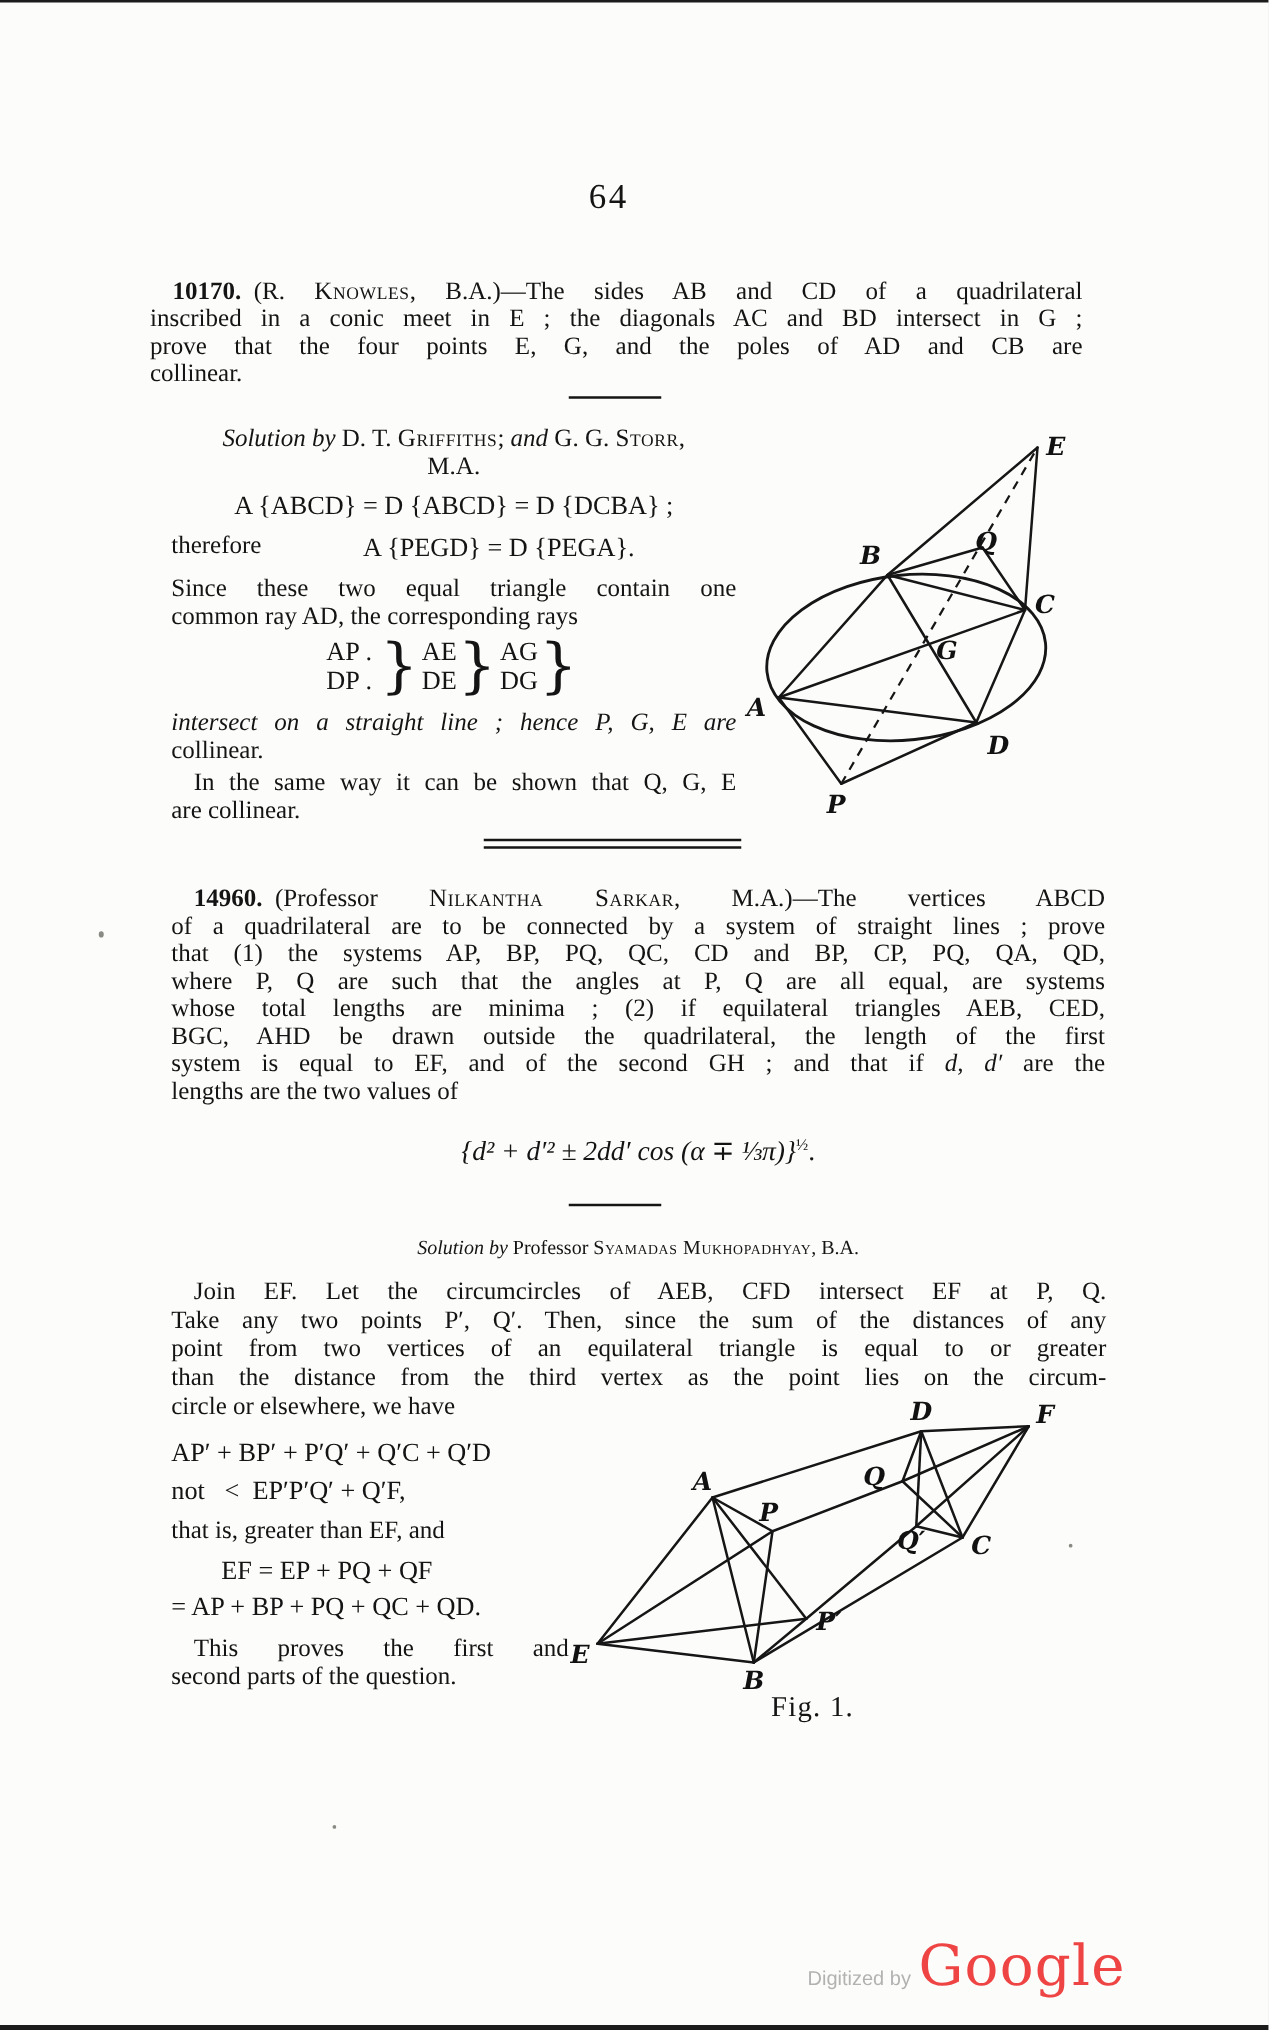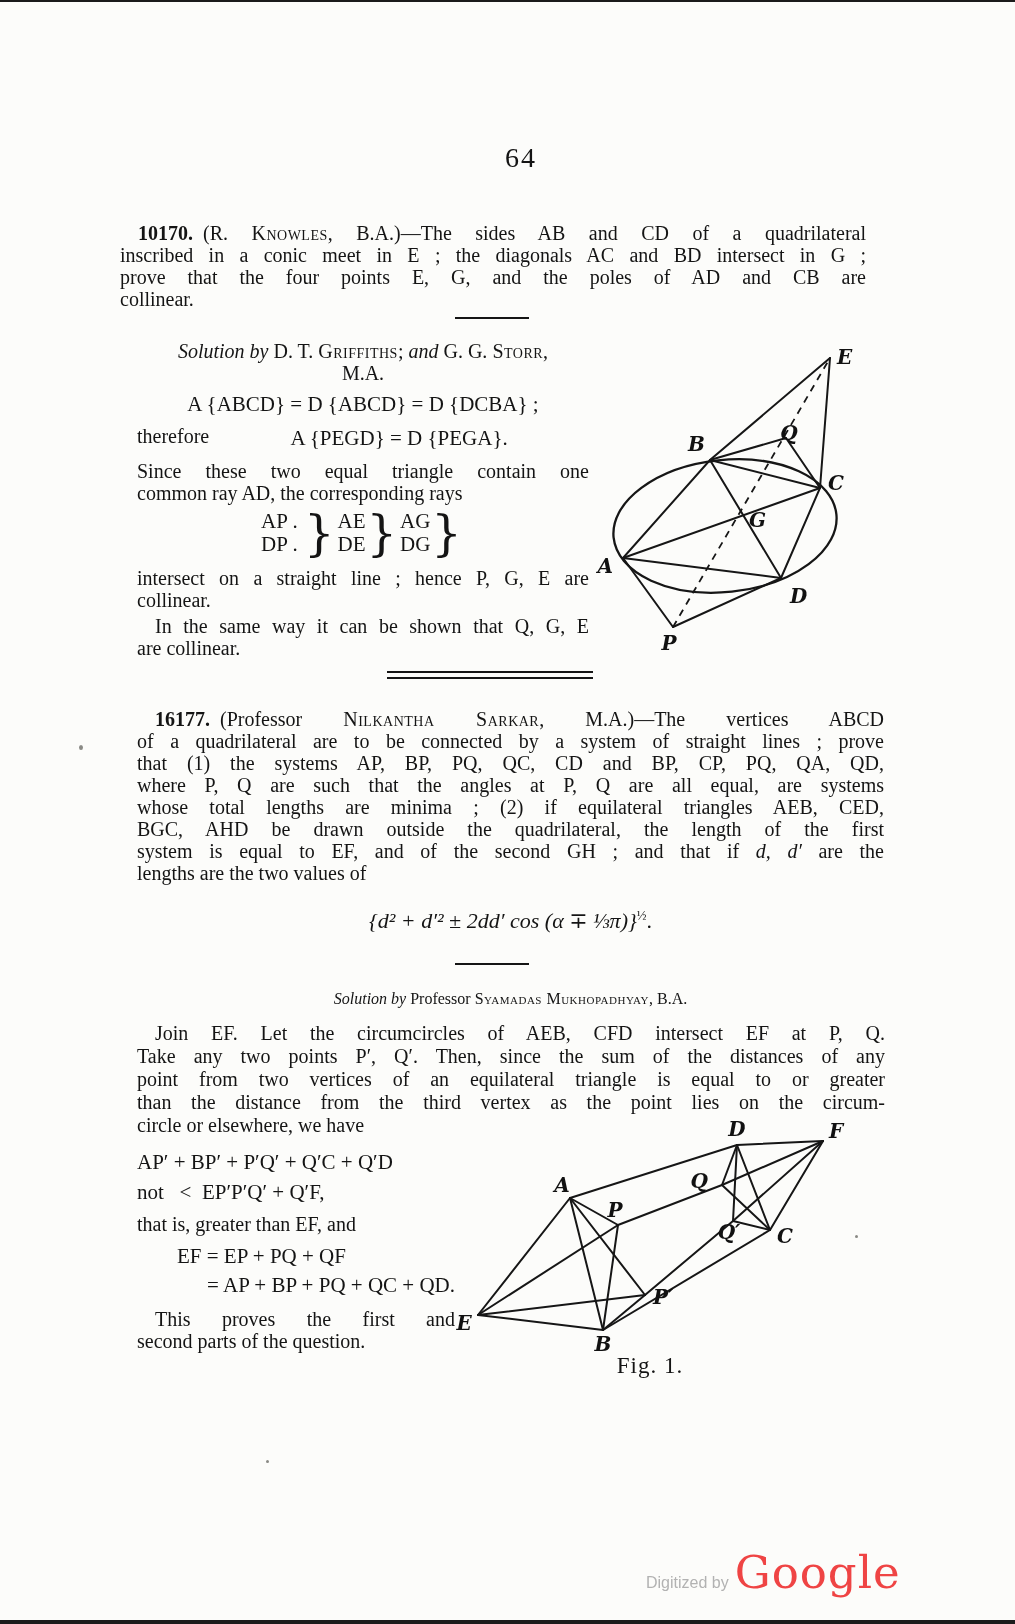--- a/index.html
+++ b/index.html
@@ -4,21 +4,21 @@
 <style>
   html,body{margin:0;padding:0;background:#e8e8e4;}
   .page{
     position:relative;width:1015px;height:1624px;margin:0 auto;
     background:#fcfcfa;overflow:hidden;color:#141414;
     font-family:"Liberation Serif","DejaVu Serif",serif;
   }
   .edge{position:absolute;left:0;right:0;background:#1b1b1b;}
   .edge-top{top:0;height:2px;}
   .edge-bottom{bottom:0;height:4px;}
-  .pagenum{position:absolute;top:142px;left:437px;width:100px;text-align:right;
+  .pagenum{position:absolute;top:142px;left:437px;width:100px;text-align:center;
     font-size:28px;letter-spacing:2px;}
   .para{position:absolute;font-size:20px;line-height:22px;}
   .line{display:block;}
   .j{text-align:justify;text-align-last:justify;}
   .l{text-align:left;}
   .ctr{text-align:center;}
   .fl{text-indent:18px;}
   .pnum{font-weight:bold;margin-right:10px;}
   .sc{font-variant:small-caps;letter-spacing:.5px;}
   .it{font-style:italic;}
@@ -84,21 +84,21 @@
     <div class="line j" style="margin-top:9px;">Since these two equal triangle contain one</div>
     <div class="line l">common ray AD, the corresponding rays</div>
     <div class="rays">
       <div class="rcol"><span>AP . </span><span>DP . </span></div>
       <span class="bigbrace">}</span>
       <div class="rcol"><span>AE</span><span>DE</span></div>
       <span class="bigbrace">}</span>
       <div class="rcol"><span>AG</span><span>DG</span></div>
       <span class="bigbrace">}</span>
     </div>
-    <div class="line j" style="margin-top:10px;">intersect on a straight line ; hence P, G, E are</div>
+    <div class="line j" style="margin-top:10px;font-style:italic;">intersect on a straight line ; hence P, G, E are</div>
     <div class="line l">collinear.</div>
     <div class="line j fl" style="margin-top:4px;">In the same way it can be shown that Q, G, E</div>
     <div class="line l">are collinear.</div>
   </div>
 
   <svg class="svgfig" style="left:575px;top:330px;" width="320" height="332" viewBox="0 0 320 332">
     <g>
       <ellipse cx="150" cy="196" rx="112" ry="66" transform="rotate(-6 150 196)" class="figline" style="stroke-width:2.3"></ellipse>
       <polyline class="figline" points="48,228 135,130 255,28"></polyline>
       <polyline class="figline" points="206,248 245,158 255,28"></polyline>
@@ -118,21 +118,21 @@
     <text class="figlabel" x="253" y="160">C</text>
     <text class="figlabel" x="174" y="197">G</text>
     <text class="figlabel" x="38" y="243" text-anchor="end">A</text>
     <text class="figlabel" x="215" y="273">D</text>
     <text class="figlabel" x="94" y="320" text-anchor="middle">P</text>
   </svg>
 
   <div class="rule-dbl" style="top:671px;left:387px;width:206px;"></div>
 
   <div class="para" id="p2" style="left:137px;top:708px;width:747px;">
-    <div class="line j fl"><b class="pnum">16177.</b><span>(Professor </span><span class="sc">Nilkantha Sarkar</span><span>, M.A.)—The vertices ABCD</span></div>
+    <div class="line j fl"><b class="pnum">14960.</b><span>(Professor </span><span class="sc">Nilkantha Sarkar</span><span>, M.A.)—The vertices ABCD</span></div>
     <div class="line j">of a quadrilateral are to be connected by a system of straight lines ; prove</div>
     <div class="line j">that (1) the systems AP, BP, PQ, QC, CD and BP, CP, PQ, QA, QD,</div>
     <div class="line j">where P, Q are such that the angles at P, Q are all equal, are systems</div>
     <div class="line j">whose total lengths are minima ; (2) if equilateral triangles AEB, CED,</div>
     <div class="line j">BGC, AHD be drawn outside the quadrilateral, the length of the first</div>
     <div class="line j"><span>system is equal to EF, and of the second GH ; and that if </span><span class="it">d, d′</span><span> are the</span></div>
     <div class="line l">lengths are the two values of</div>
   </div>
 
   <div class="formula"><span class="it">{d² + d′² ± 2dd′ cos (α ∓ ⅓π)}</span><sup>½</sup><span>.</span></div>
@@ -147,21 +147,21 @@
     <div class="line j">point from two vertices of an equilateral triangle is equal to or greater</div>
     <div class="line j">than the distance from the third vertex as the point lies on the circum-</div>
     <div class="line l">circle or elsewhere, we have</div>
   </div>
 
   <div class="para" id="sol2col">
     <div class="line l eq">AP′ + BP′ + P′Q′ + Q′C + Q′D</div>
     <div class="line l eq" style="margin-top:6px;">not   &lt;  EP′P′Q′ + Q′F,</div>
     <div class="line l" style="margin-top:9px;">that is, greater than EF, and</div>
     <div class="line l eq" style="margin-top:9px;margin-left:40px;">EF = EP + PQ + QF</div>
-    <div class="line l eq" style="margin-top:5px;text-align:right;">= AP + BP + PQ + QC + QD.</div>
+    <div class="line l eq" style="margin-top:5px;">= AP + BP + PQ + QC + QD.</div>
     <div class="line j fl" style="margin-top:11px;">This proves the first and</div>
     <div class="line l">second parts of the question.</div>
   </div>
 
   <svg class="svgfig" style="left:450px;top:1118px;" width="430" height="250" viewBox="0 0 430 250">
     <g>
       <line class="figline" x1="28" y1="197" x2="120" y2="80"></line>
       <line class="figline" x1="120" y1="80" x2="287" y2="27"></line>
       <line class="figline" x1="287" y1="27" x2="373" y2="23"></line>
       <line class="figline" x1="28" y1="197" x2="153" y2="212"></line>

